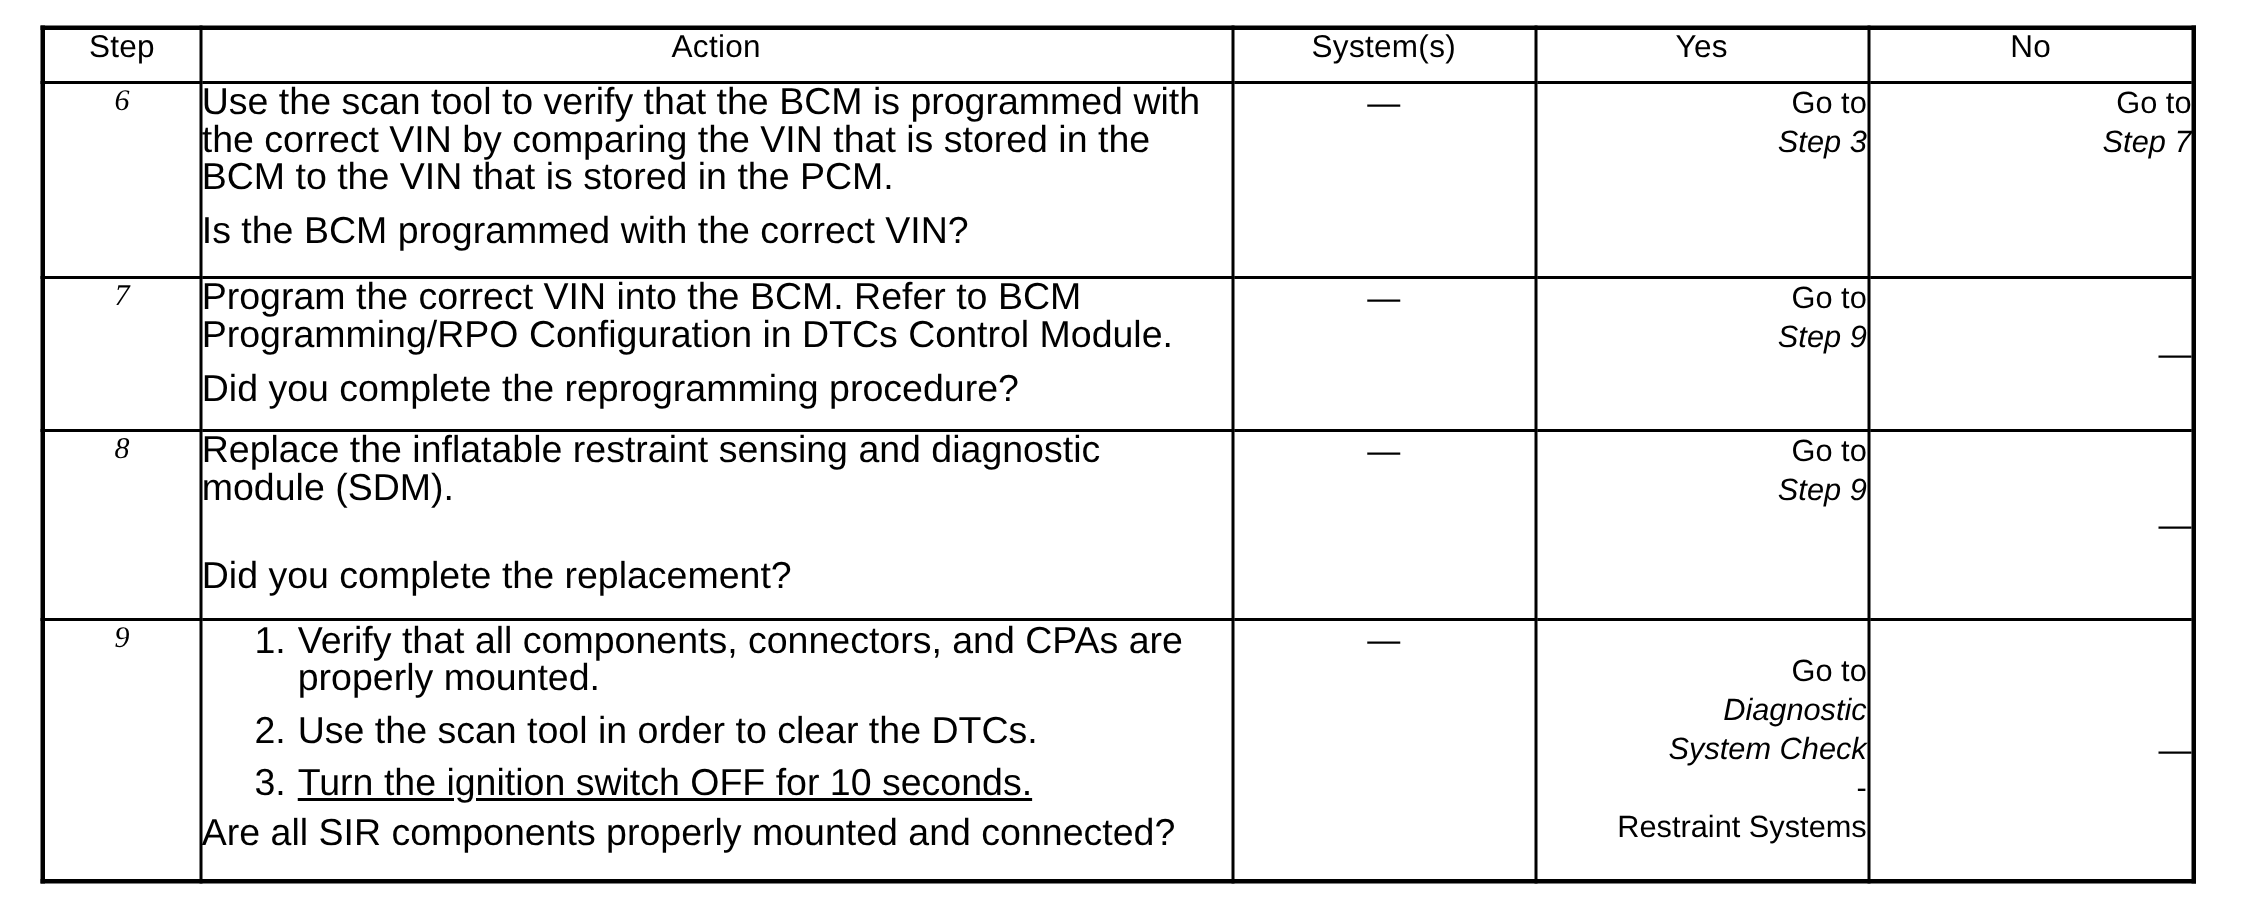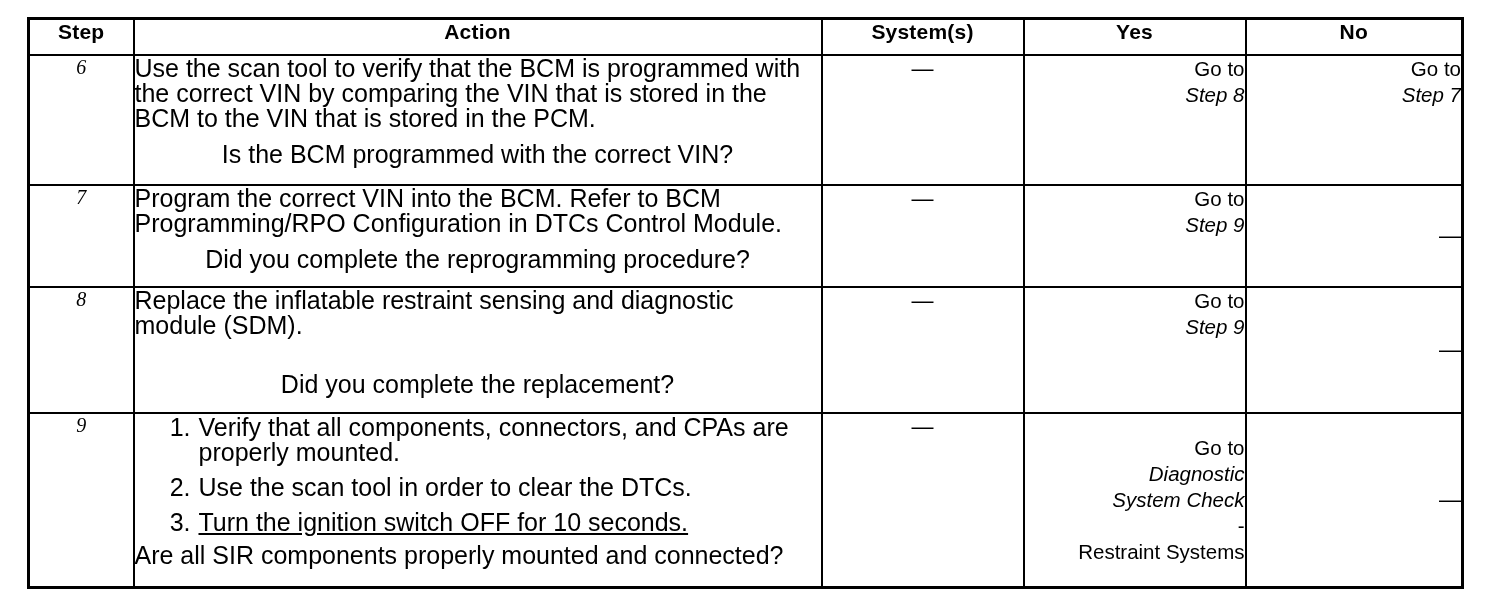--- a/index.html
+++ b/index.html
@@ -49,21 +49,21 @@
   col.c-action { width: 688px; }
   col.c-value  { width: 202px; }
   col.c-yes    { width: 222px; }
   col.c-no     { width: 217px; }
 
   
   thead th {
     height: 34px;
     text-align: center;
     vertical-align: middle;
-    font-weight: bold;
+    font-weight: normal;
     font-size: 21px;
     letter-spacing: 0.2px;
     border-bottom: 3px solid #000000;
   }
 
   
   .step-cell {
     text-align: center;
     vertical-align: middle;
     font-size: 20px;
@@ -76,21 +76,20 @@
     padding: 7px 10px 6px 12px;
     font-size: 25px;
     line-height: 25px;
     text-align: left;
   }
   .action-cell p {
     margin: 0;
   }
   .action-cell p.q {
     margin-top: 11px;
-    text-align: center;
   }
   .action-cell p.q-gap {
     margin-top: 34px;
   }
 
   .action-cell ol.steps {
     margin: 1px 0 0 0;
     padding: 0 0 0 34px;
     list-style: none;
     counter-reset: stepnum;
@@ -184,21 +183,21 @@
         <td class="step-cell">6</td>
         <td class="action-cell">
           <p>Use the scan tool to verify that the BCM is programmed with the correct VIN by comparing the VIN that is stored in the BCM to the VIN that is stored in the PCM.</p>
           <p class="q">Is the BCM programmed with the correct VIN?</p>
         </td>
         <td class="value-cell">—</td>
         <td class="branch-cell">
           <div class="lines">
             <span>
                 <span>Go to </span>
-                <span class="ital">Step 8</span>
+                <span class="ital">Step 3</span>
               </span>
           </div>
         </td>
         <td class="branch-cell">
           <div class="lines">
             <span>
                 <span>Go to </span>
                 <span class="ital">Step 7</span>
               </span>
           </div>

